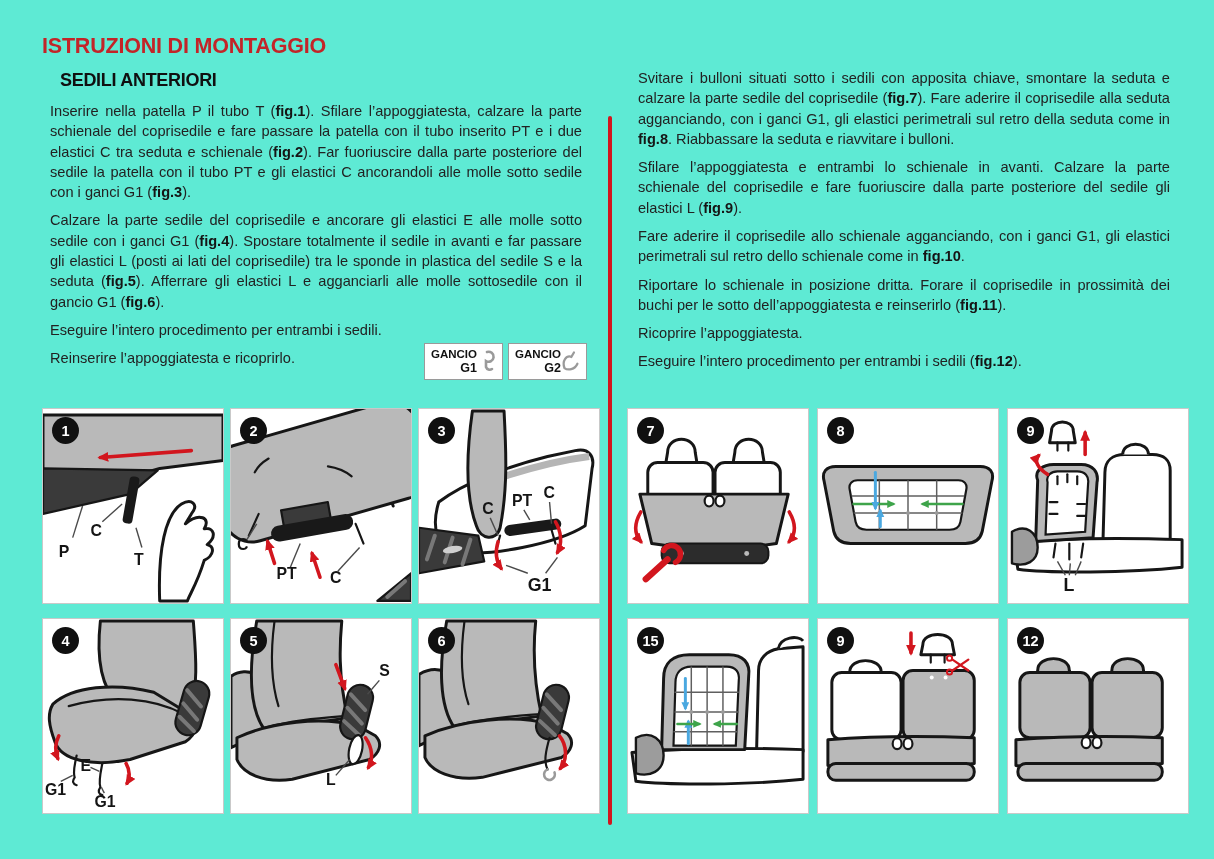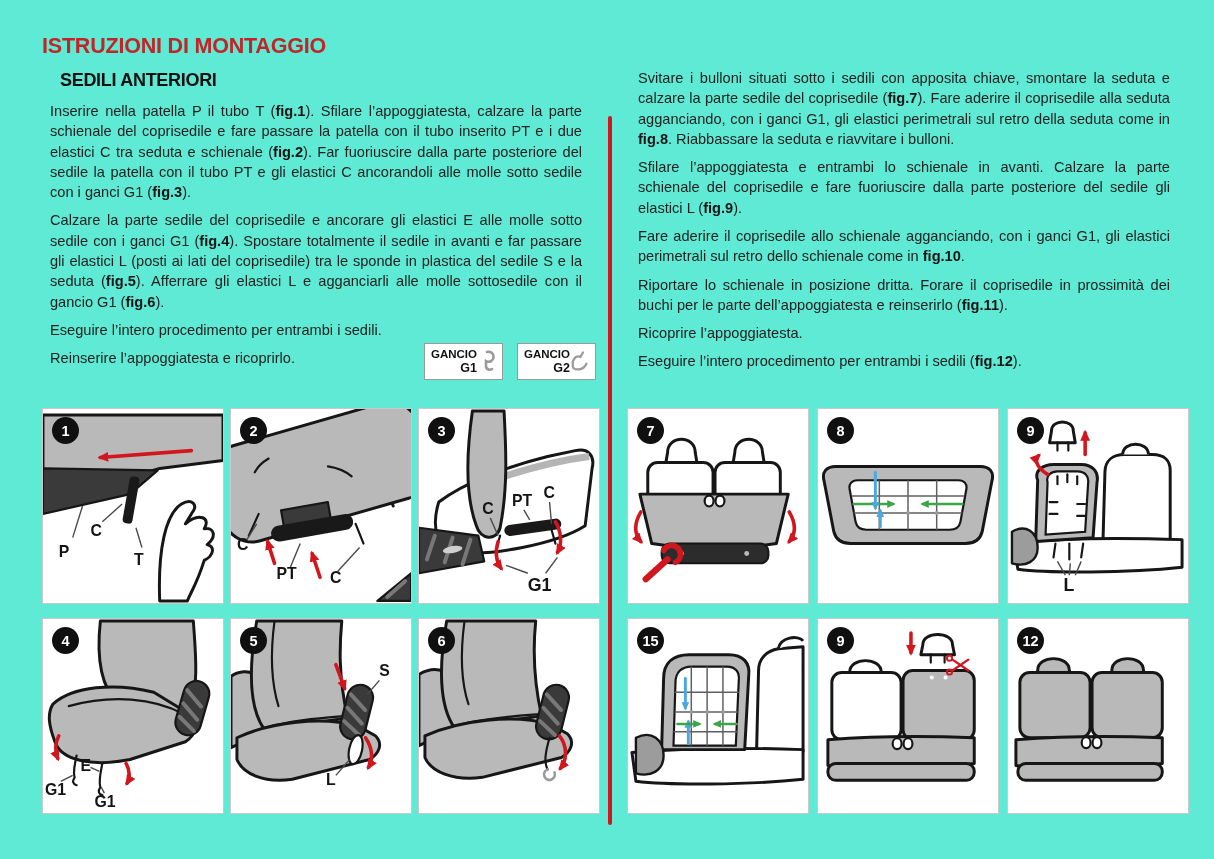--- a/index.html
+++ b/index.html
@@ -9,21 +9,21 @@
   html,body{margin:0;padding:0;background:#fff;}
   .page{position:relative;width:1214px;height:859px;background:#5eead4;overflow:hidden;
         font-family:"Liberation Sans",sans-serif;color:var(--text);padding-left:6px;}
   .title{position:absolute;left:42px;top:34px;font-size:21.5px;font-weight:bold;color:var(--accent);letter-spacing:-0.2px;}
   .col{position:absolute;top:68px;width:548px;font-size:14.6px;line-height:1.39;text-align:justify;color:#222;}
   .col-left{left:42px;} .col-right{left:630px;}
   .col h2{font-size:18px;margin:0 18px 8px;color:#101010;letter-spacing:-0.3px;}
   .col p{margin:0 8px 8px;}
   .col b{font-weight:bold;color:#151515;}
   .divider{position:absolute;left:608px;top:116px;width:3.5px;height:709px;background:var(--line-red);border-radius:2px;}
-  .legend{position:absolute;left:424px;top:343px;display:flex;gap:14px;}
+  .legend{position:absolute;left:424px;top:343px;display:flex;gap:5px;}
   .gbox{width:79px;height:37px;border:1.5px solid #9a9a9a;background:#fff;box-sizing:border-box;
         display:flex;align-items:center;justify-content:space-between;padding:3px 6px;}
   .gtxt{display:flex;flex-direction:column;line-height:1.15;}
   .gl{font-size:11.5px;font-weight:bold;color:#111;}
   .gc{font-size:12.5px;font-weight:bold;color:#111;text-align:right;}
   .fig-grid{position:absolute;display:grid;grid-template-columns:repeat(3,182px);grid-auto-rows:196px;}
   .grid-left{left:42px;top:408px;gap:14px 6px;}
   .grid-right{left:627px;top:408px;gap:14px 8px;}
   .fig{position:relative;border:1.5px solid var(--border);background:#fff;box-sizing:border-box;}
   .fig>svg{position:absolute;left:0;top:0;width:100%;height:100%;}
@@ -77,21 +77,21 @@
     <p><span>Inserire nella patella P il tubo T (</span><b>fig.1</b><span>). Sfilare l’appoggiatesta, calzare la parte schienale del coprisedile e fare passare la patella con il tubo inserito PT e i due elastici C tra seduta e schienale (</span><b>fig.2</b><span>). Far fuoriuscire dalla parte posteriore del sedile la patella con il tubo PT e gli elastici C ancorandoli alle molle sotto sedile con i ganci G1 (</span><b>fig.3</b><span>).</span></p>
     <p><span>Calzare la parte sedile del coprisedile e ancorare gli elastici E alle molle sotto sedile con i ganci G1 (</span><b>fig.4</b><span>). Spostare totalmente il sedile in avanti e far passare gli elastici L (posti ai lati del coprisedile) tra le sponde in plastica del sedile S e la seduta (</span><b>fig.5</b><span>). Afferrare gli elastici L e agganciarli alle molle sottosedile con il gancio G1 (</span><b>fig.6</b><span>).</span></p>
     <p><span>Eseguire l’intero procedimento per entrambi i sedili.</span></p>
     <p><span>Reinserire l’appoggiatesta e ricoprirlo.</span></p>
   </div>
 
   <div class="col col-right">
     <p><span>Svitare i bulloni situati sotto i sedili con apposita chiave, smontare la seduta e calzare la parte sedile del coprisedile (</span><b>fig.7</b><span>). Fare aderire il coprisedile alla seduta agganciando, con i ganci G1, gli elastici perimetrali sul retro della seduta come in </span><b>fig.8</b><span>. Riabbassare la seduta e riavvitare i bulloni.</span></p>
     <p><span>Sfilare l’appoggiatesta e entrambi lo schienale in avanti. Calzare la parte schienale del coprisedile e fare fuoriuscire dalla parte posteriore del sedile gli elastici L (</span><b>fig.9</b><span>).</span></p>
     <p><span>Fare aderire il coprisedile allo schienale agganciando, con i ganci G1, gli elastici perimetrali sul retro dello schienale come in </span><b>fig.10</b><span>.</span></p>
-    <p><span>Riportare lo schienale in posizione dritta. Forare il coprisedile in prossimità dei buchi per le parte dell’appoggiatesta e reinserirlo (</span><b>fig.11</b><span>).</span></p>
+    <p><span>Riportare lo schienale in posizione dritta. Forare il coprisedile in prossimità dei buchi per le sotto dell’appoggiatesta e reinserirlo (</span><b>fig.11</b><span>).</span></p>
     <p><span>Ricoprire l’appoggiatesta.</span></p>
     <p><span>Eseguire l’intero procedimento per entrambi i sedili (</span><b>fig.12</b><span>).</span></p>
   </div>
 
   <div class="divider"></div>
 
   <div class="legend">
     <div class="gbox">
       <span class="gtxt">
         <span class="gl">GANCIO</span>

